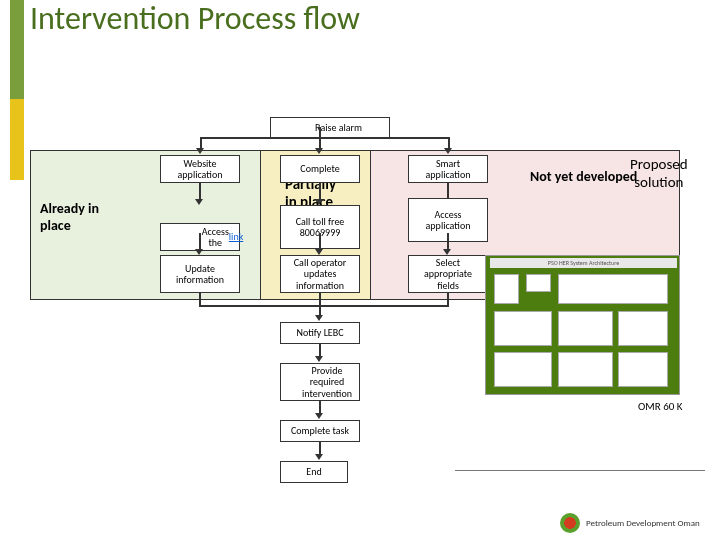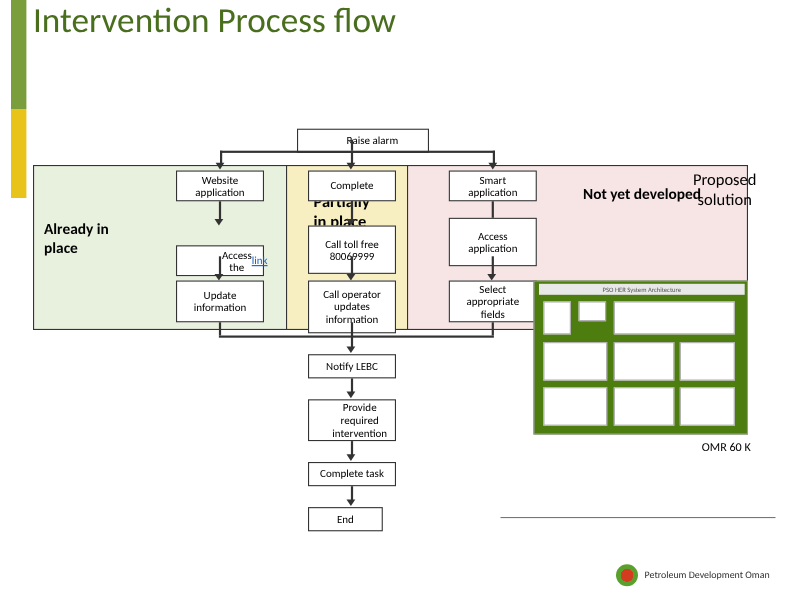--- a/index.html
+++ b/index.html
@@ -165,21 +165,21 @@
 
   <div class="conn" style="left:199px; top:133px; width:2px; height:18px;"></div>
   <div class="arrow-down" style="left:199px; top:149px;"></div>
   <div class="conn" style="left:319px; top:133px; width:2px; height:18px;"></div>
   <div class="arrow-down" style="left:319px; top:149px;"></div>
   <div class="conn" style="left:447px; top:133px; width:2px; height:18px;"></div>
   <div class="arrow-down" style="left:447px; top:149px;"></div>
 
   <div class="node" style="left:160px; top:155px; width:80px; height:38px; white-space:pre-line;">Update
 information</div>
-  <div class="node" style="left:280px; top:155px; width:80px; height:48px; white-space:pre-line;">Call operator
+  <div class="node" style="left:280px; top:155px; width:80px; height:38px; white-space:pre-line;">Call operator
 updates
 information</div>
   <div class="node" style="left:408px; top:155px; width:80px; height:38px; white-space:pre-line;">Select
 appropriate
 fields</div>
 
   <div class="conn" style="left:199px; top:193px; width:2px; height:12px;"></div>
   <div class="conn" style="left:447px; top:193px; width:2px; height:12px;"></div>
   <div class="conn" style="left:199px; top:205px; width:250px; height:2px;"></div>
   <div class="conn" style="left:319px; top:193px; width:2px; height:24px;"></div>

